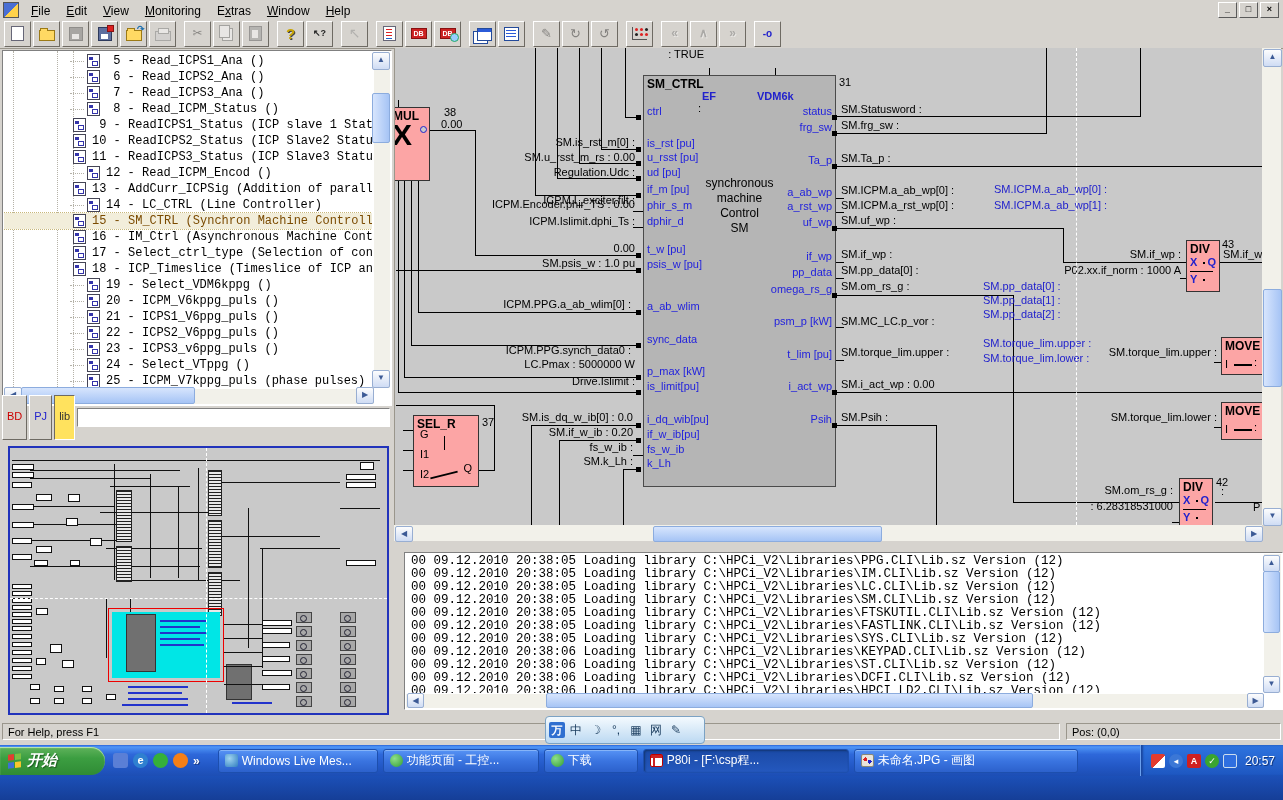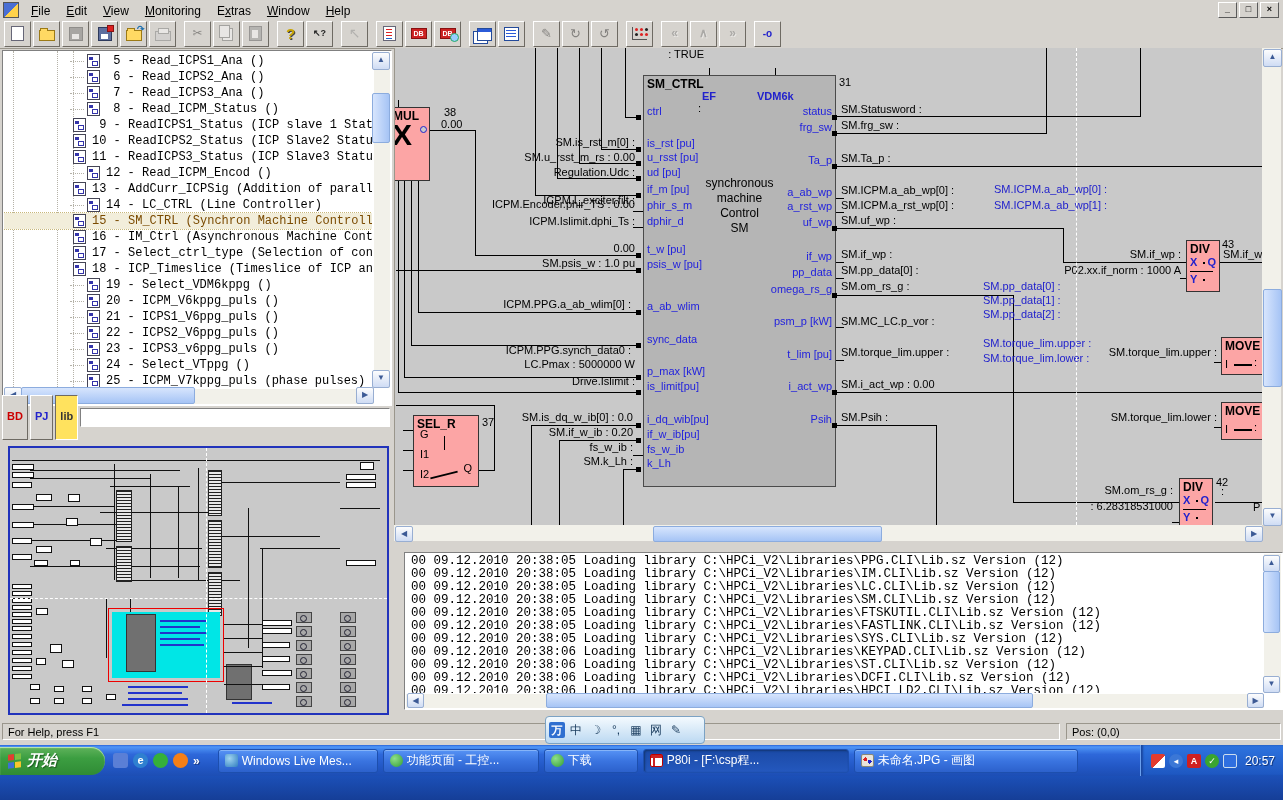--- a/index.html
+++ b/index.html
@@ -57,21 +57,21 @@
   .tree-ico{width:11px;height:12px;background:#fff;border:1px solid #445;position:relative;margin-right:6px;flex:none}
   .tree-ico::before{content:"";position:absolute;left:1px;top:2px;width:4px;height:3px;background:#33a}
   .tree-ico::after{content:"";position:absolute;right:1px;bottom:1px;width:4px;height:3px;border:1px solid #33a}
   
   .sb-track{position:absolute;background:#f2f1ea}
   .sb-btn{position:absolute;background:linear-gradient(180deg,#fdfdfd,#cfdcf4);border:1px solid #98aed2;border-radius:2px;color:#3c5a96;font-size:8px;line-height:14px;text-align:center}
   .sb-thumb{position:absolute;background:linear-gradient(90deg,#d7e5fd,#a6c4f5);border:1px solid #8cacde;border-radius:2px}
   .sb-thumb.hz{background:linear-gradient(180deg,#d7e5fd,#a6c4f5)}
 
   #tree-tabs{position:absolute;left:2px;top:406px;width:388px;height:22px;display:flex;align-items:center}
-  .ptab{height:19px;line-height:17px;padding:12px 4px;font-size:11px;font-weight:bold;background:#d6d3ce;border:1px solid;border-color:#fff #6e6a63 #6e6a63 #fff;margin-right:2px}
+  .ptab{height:19px;line-height:17px;padding:12px 4px;font-size:11px;font-weight:normal;background:#d6d3ce;border:1px solid;border-color:#fff #6e6a63 #6e6a63 #fff;margin-right:2px}
   .ptab.bd{color:#c00}
   .ptab.pj{color:#22c}
   .ptab.lib{color:#333;background:#ffe25e;border-color:#6e6a63 #fff #fff #6e6a63}
   #tree-input{flex:1;height:17px;border:1px solid;border-color:#808080 #fff #fff #808080;background:#fff;font-size:11px;padding:0 3px}
 
   
   #overview{position:absolute;left:8px;top:446px;width:377px;height:265px;background:#c9c9c9;border:2px solid #2233bb;overflow:hidden}
   .ov-b{position:absolute;background:#fff;border:1px solid #111;box-sizing:border-box}
   .ov-l{position:absolute;background:#111}
   .ov-d{position:absolute;background:#707070;border:1px solid #333;box-sizing:border-box}

